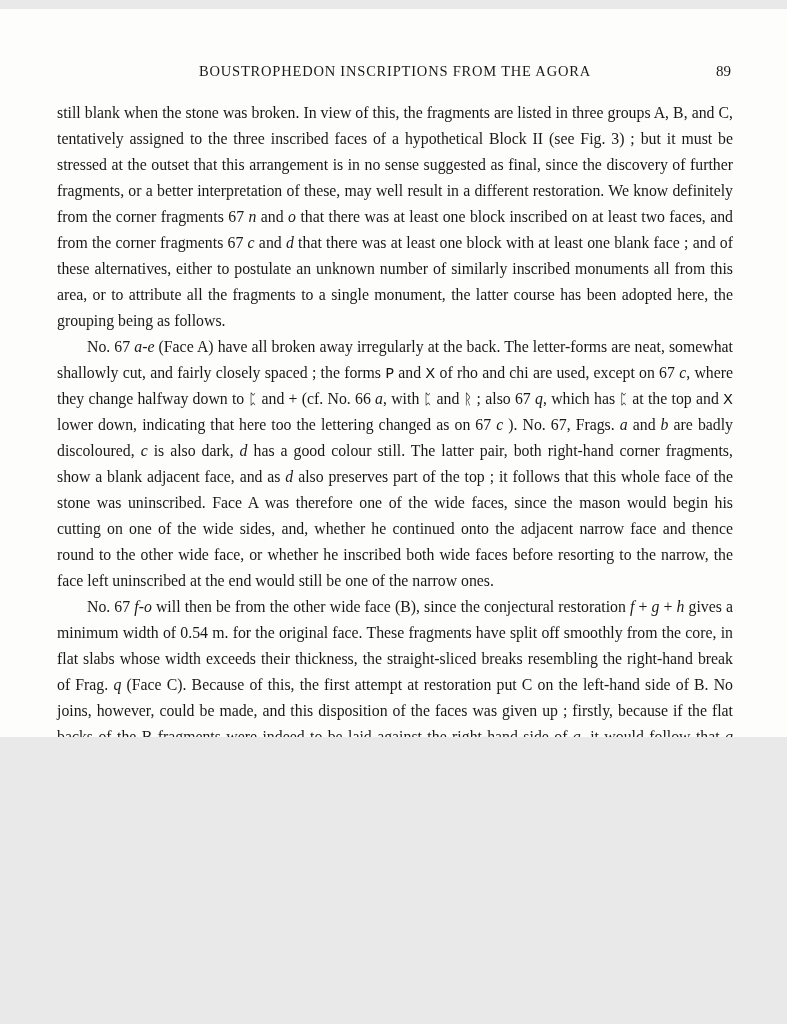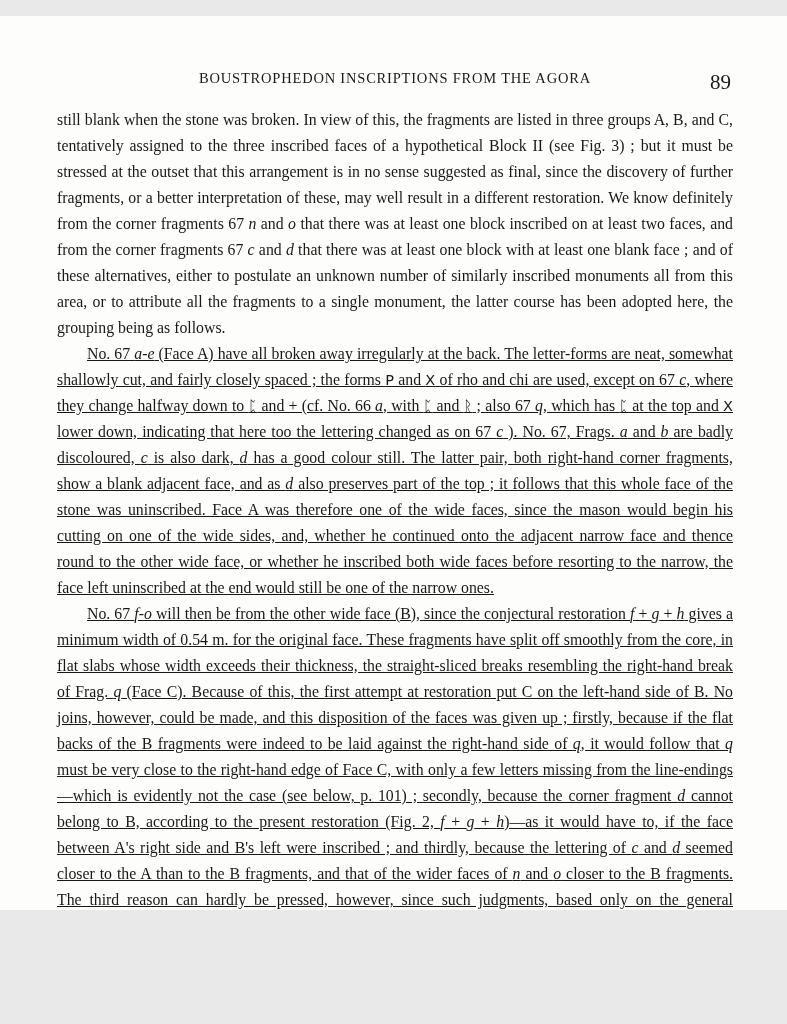--- a/index.html
+++ b/index.html
@@ -3,22 +3,22 @@
 <meta charset="utf-8">
 <style>
   html, body {
     margin: 0;
     padding: 0;
     background: #e9e9e9;
   }
   .page {
     position: relative;
     width: 787px;
-    height: 894px;
-    margin: 16px auto;
+    height: 728px;
+    margin: 9px auto;
     background: #fdfdfb;
     color: #171513;
     font-family: "Liberation Serif", "DejaVu Serif", "DejaVu Sans", serif;
     overflow: hidden;
     box-sizing: border-box;
   }
   .content {
     position: absolute;
     left: 57px;
     top: 54px;
@@ -35,33 +35,32 @@
     font-size: 14.5px;
     font-weight: normal;
     letter-spacing: 0.8px;
     color: #1b1916;
     white-space: nowrap;
   }
   .running-head .pagenum {
     position: absolute;
     right: 2px;
     top: 0;
-    font-size: 21px;
+    font-size: 15px;
     color: #1b1916;
   }
   .body-text p {
     margin: 0;
     font-size: 15.8px;
     line-height: 26px;
     text-align: justify;
     color: #1a1815;
   }
   .body-text p.indent {
     text-indent: 30px;
-    text-decoration: underline;
   }
   .body-text i {
     font-style: italic;
   }
   .glyph {
     font-family: "DejaVu Sans", sans-serif;
     font-size: 14.5px;
   }
 </style>
 </head>

